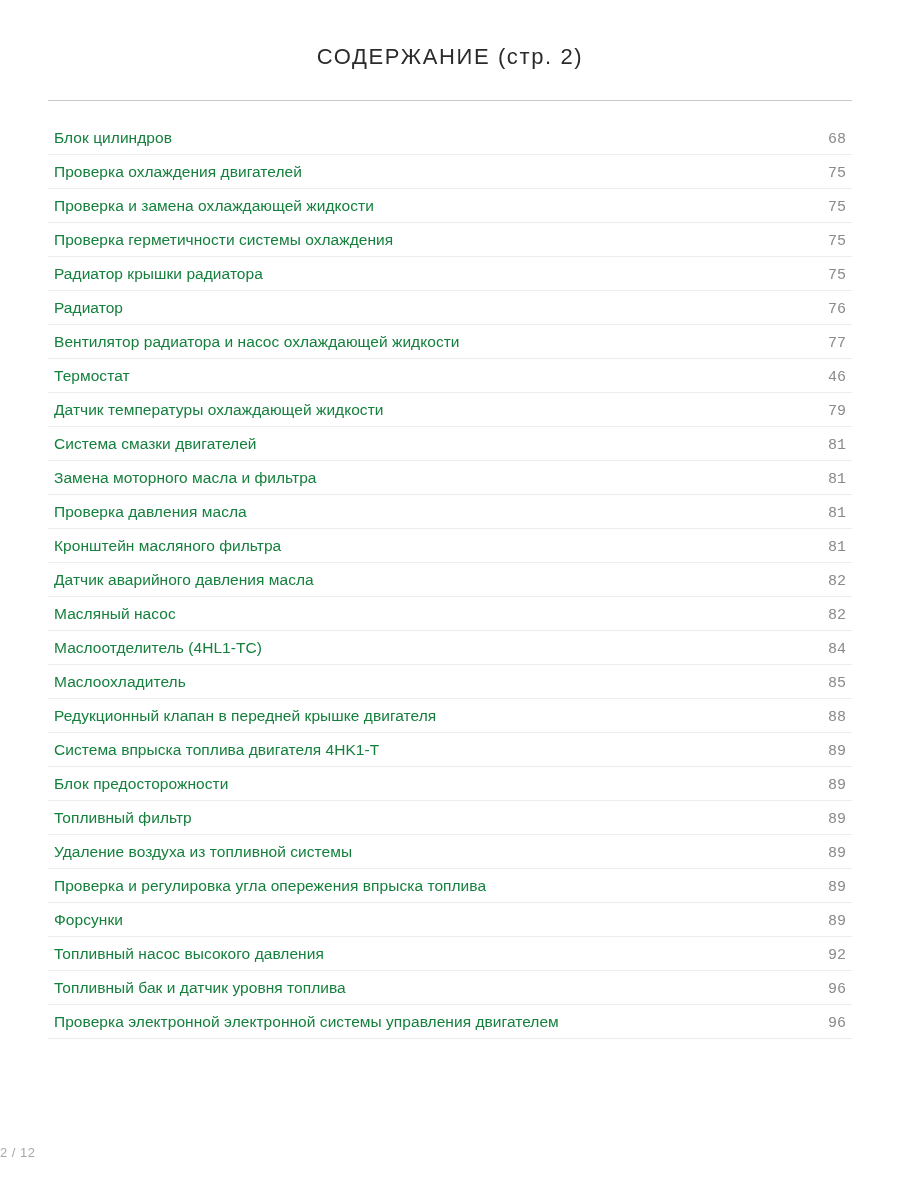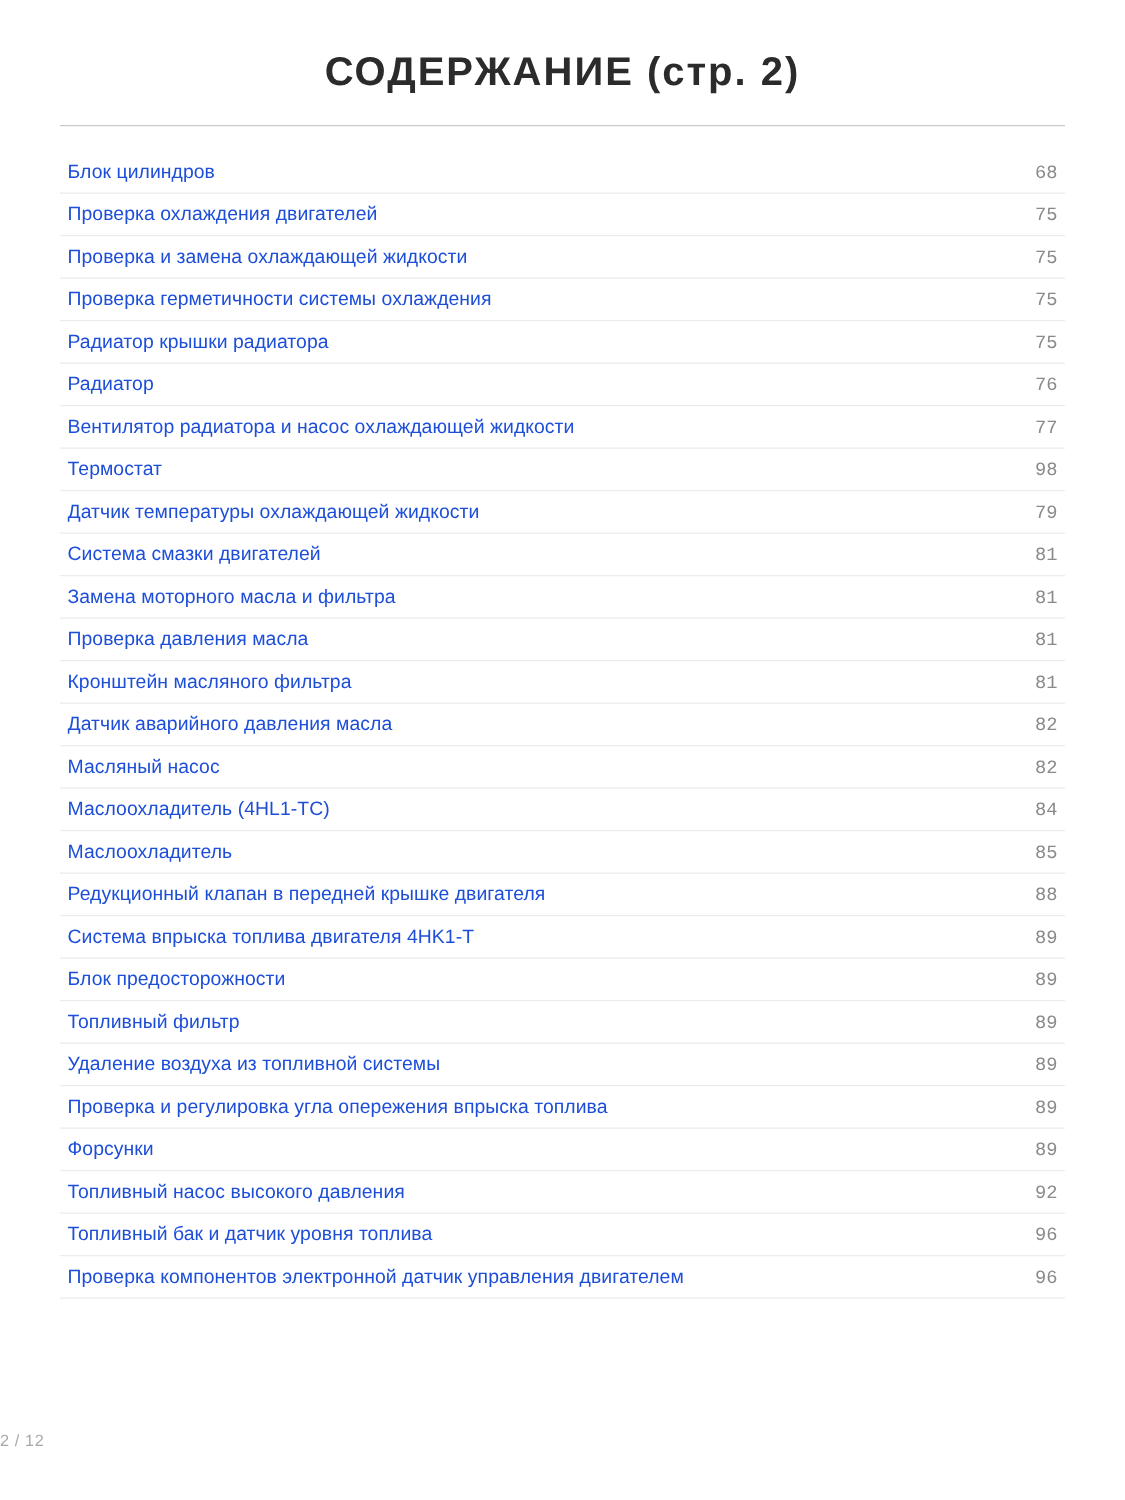--- a/index.html
+++ b/index.html
@@ -24,22 +24,22 @@
     box-sizing: border-box;
     padding: 0 48px;
     display: flex;
     flex-direction: column;
     position: relative;
   }
 
   
   .toc-title {
     text-align: center;
-    font-size: 32px;
-    font-weight: bold;
+    font-size: 22px;
+    font-weight: normal;
     letter-spacing: 1.6px;
     color: #2b2b2b;
     margin: 0;
     padding-top: 40px;
     padding-bottom: 0;
     line-height: 34px;
     white-space: nowrap;
   }
 
   .title-rule {
@@ -63,21 +63,21 @@
     align-items: baseline;
     justify-content: space-between;
     height: 34px;
     box-sizing: border-box;
     border-bottom: 1px solid #ececec;
     padding: 0 2px 0 6px;
   }
 
   .toc-row .entry-title {
     font-size: 15.5px;
-    color: #1d4ed8;
+    color: #15803d;
     line-height: 33px;
     white-space: nowrap;
     overflow: hidden;
     text-overflow: ellipsis;
     flex: 1 1 auto;
     padding-right: 16px;
     letter-spacing: 0.05px;
   }
 
   .toc-row .entry-page {
@@ -136,21 +136,21 @@
       <li class="toc-row">
         <span class="entry-title">Радиатор</span>
         <span class="entry-page">76</span>
       </li>
       <li class="toc-row">
         <span class="entry-title">Вентилятор радиатора и насос охлаждающей жидкости</span>
         <span class="entry-page">77</span>
       </li>
       <li class="toc-row">
         <span class="entry-title">Термостат</span>
-        <span class="entry-page">98</span>
+        <span class="entry-page">46</span>
       </li>
       <li class="toc-row">
         <span class="entry-title">Датчик температуры охлаждающей жидкости</span>
         <span class="entry-page">79</span>
       </li>
       <li class="toc-row">
         <span class="entry-title">Система смазки двигателей</span>
         <span class="entry-page">81</span>
       </li>
       <li class="toc-row">
@@ -167,21 +167,21 @@
       </li>
       <li class="toc-row">
         <span class="entry-title">Датчик аварийного давления масла</span>
         <span class="entry-page">82</span>
       </li>
       <li class="toc-row">
         <span class="entry-title">Масляный насос</span>
         <span class="entry-page">82</span>
       </li>
       <li class="toc-row">
-        <span class="entry-title">Маслоохладитель (4HL1-TC)</span>
+        <span class="entry-title">Маслоотделитель (4HL1-TC)</span>
         <span class="entry-page">84</span>
       </li>
       <li class="toc-row">
         <span class="entry-title">Маслоохладитель</span>
         <span class="entry-page">85</span>
       </li>
       <li class="toc-row">
         <span class="entry-title">Редукционный клапан в передней крышке двигателя</span>
         <span class="entry-page">88</span>
       </li>
@@ -211,20 +211,20 @@
       </li>
       <li class="toc-row">
         <span class="entry-title">Топливный насос высокого давления</span>
         <span class="entry-page">92</span>
       </li>
       <li class="toc-row">
         <span class="entry-title">Топливный бак и датчик уровня топлива</span>
         <span class="entry-page">96</span>
       </li>
       <li class="toc-row">
-        <span class="entry-title">Проверка компонентов электронной датчик управления двигателем</span>
+        <span class="entry-title">Проверка электронной электронной системы управления двигателем</span>
         <span class="entry-page">96</span>
       </li>
     </ul>
 
   <div class="page-footer">2 / 12</div>
 
 </div>
 
 </body></html>

